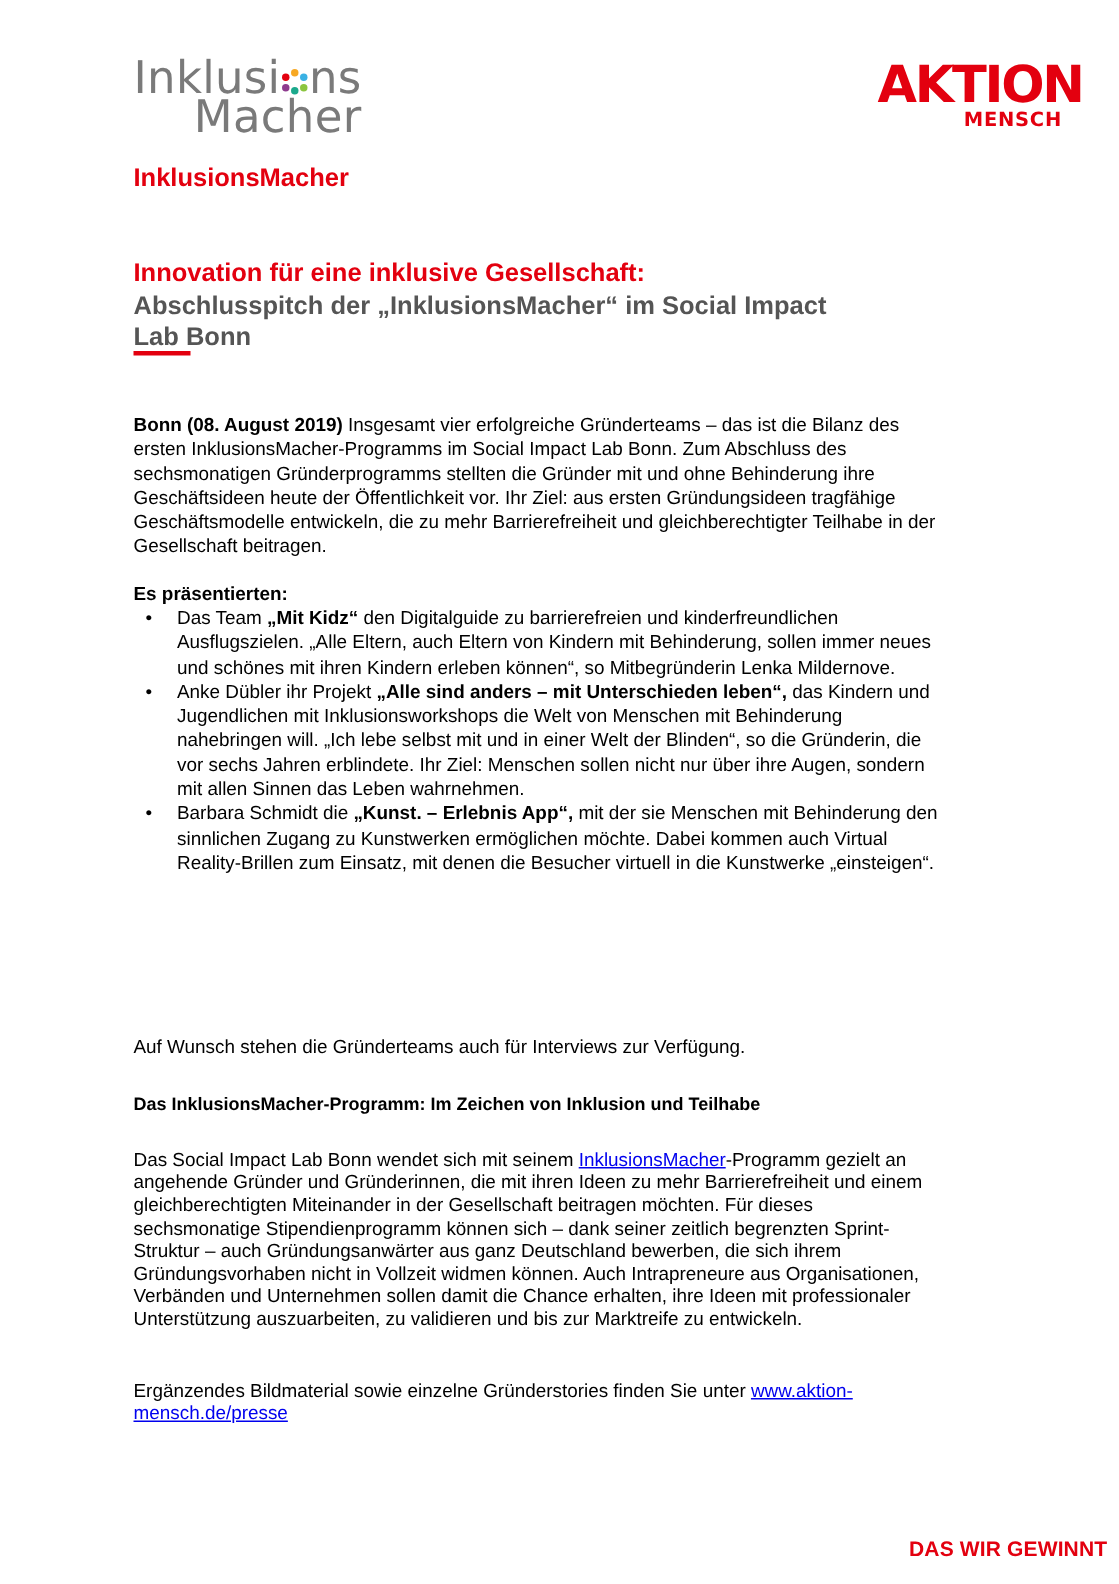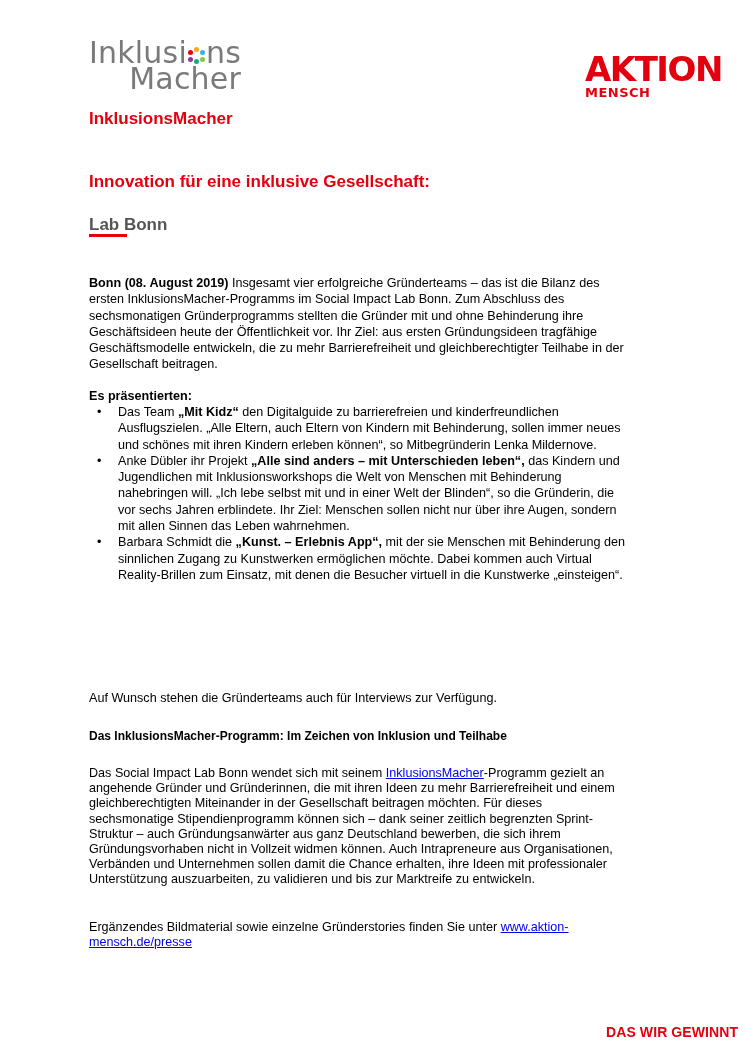--- a/index.html
+++ b/index.html
@@ -2,21 +2,21 @@
 <html><head>
 <meta charset="utf-8">
 <style>
   html, body { margin:0; padding:0; background:#fff; }
   body { width:746px; height:1056px; position:relative; font-family:"Liberation Sans", sans-serif; color:#000; overflow:hidden; }
   .abs { position:absolute; }
   .logo-im { left:89px; top:40px; font-family:"DejaVu Sans", sans-serif; color:#7a7a7a; font-size:30px; line-height:26px; letter-spacing:0.2px; }
   .logo-im .l2 { display:block; padding-left:20px;text-align:right; }
   .dots { display:inline-block; position:relative; width:17px; height:17px; vertical-align:-1px; margin:0 1px; }
   .dots i { position:absolute; width:5px; height:5px; border-radius:50%; }
-  .logo-am { left:585px; top:40px; width:125px; text-align:left; color:#e3000f; font-family:"DejaVu Sans", sans-serif; font-weight:bold;margin-top:12px; }
+  .logo-am { left:585px; top:40px; width:125px; text-align:right; color:#e3000f; font-family:"DejaVu Sans", sans-serif; font-weight:bold; }
   .logo-am .a1 { font-size:34px; line-height:34px; letter-spacing:-1.5px; display:block; }
   .logo-am .a2 { font-size:13px; line-height:14px; letter-spacing:0.5px; display:block; padding-right:2px; }
   .press { left:89px; top:109px; color:#e3000f; font-weight:bold; font-size:17px; }
   .h1 { left:89px; top:172px; color:#e3000f; font-weight:bold; font-size:17px;text-align:center; }
   .h2 { left:89px; top:193px; color:#555; font-weight:bold; font-size:17px; line-height:21px; width:540px; }
   .underline-red { left:89px; top:234px; width:38px; height:3px; background:#e3000f; }
   .para { left:89px; width:540px; font-size:12.6px; line-height:16.3px; }
   .bullets { left:89px; top:404px; width:545px; font-size:12.6px; line-height:16.3px; margin:0; padding:0; list-style:none; }
   .bullets li { position:relative; padding-left:29px; }
   .bullets li:before { content:"•"; position:absolute; left:8px; }
@@ -40,21 +40,21 @@
 
 <div class="abs logo-am">
   <span class="a1">AKTION</span>
   <span class="a2">MENSCH</span>
 </div>
 
 <div class="abs press">InklusionsMacher</div>
 
 <div class="abs h1">Innovation für eine inklusive Gesellschaft:</div>
 <div class="abs h2">
-  <br>
+  <span>Abschlusspitch der „InklusionsMacher“ im Social Impact</span><br>
   <span>Lab</span><span> Bonn</span>
 </div>
 <div class="abs underline-red"></div>
 
 <div class="abs para" style="top:275px;">
   <b>Bonn (08. August 2019)</b><span> Insgesamt vier erfolgreiche Gründerteams – das ist die Bilanz des ersten InklusionsMacher-Programms im Social Impact Lab Bonn. Zum Abschluss des sechsmonatigen Gründerprogramms stellten die Gründer mit und ohne Behinderung ihre Geschäftsideen heute der Öffentlichkeit vor. Ihr Ziel: aus ersten Gründungsideen tragfähige Geschäftsmodelle entwickeln, die zu mehr Barrierefreiheit und gleichberechtigter Teilhabe in der Gesellschaft beitragen.</span>
 </div>
 
 <div class="abs para" style="top:388px;font-weight:bold;">Es präsentierten:</div>
 <ul class="abs bullets">

